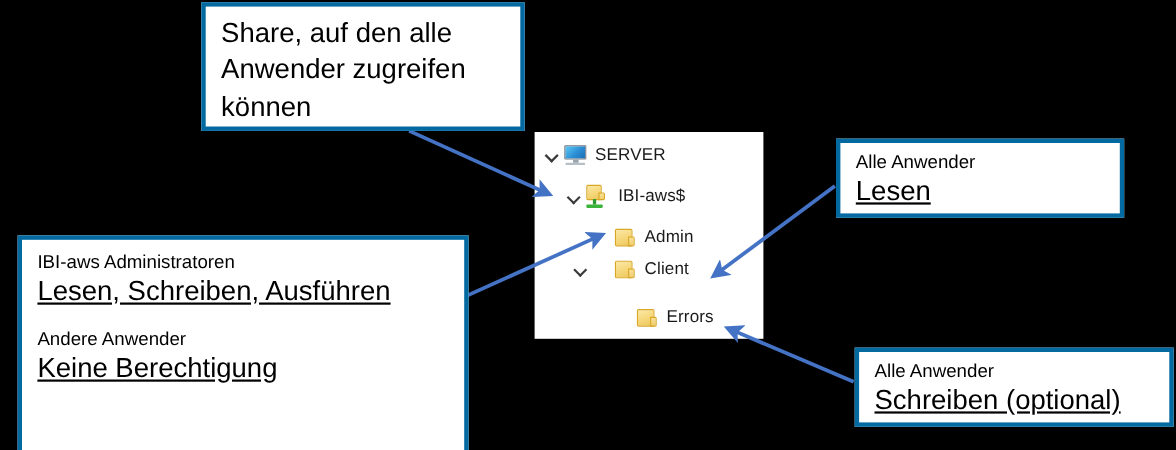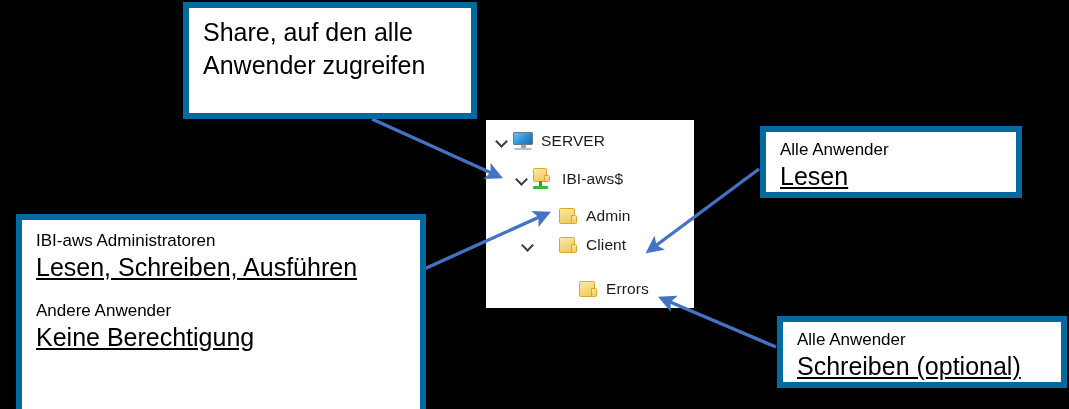--- a/index.html
+++ b/index.html
@@ -11,21 +11,21 @@
     overflow:hidden;
     font-family:"Liberation Sans","DejaVu Sans",sans-serif;
     -webkit-font-smoothing:antialiased;
   }
   .canvas{position:absolute;left:0;top:0;width:1069px;height:409px;}
 
   
   .callout{
     position:absolute;
     background:#FFFFFF;
-    border:6px solid #0369a1;
+    border:4px solid #0369a1;
     box-sizing:border-box;
     color:#000000;
     display:flex;
     flex-direction:column;
     justify-content:flex-start;
   }
   .callout .pad{padding:6px 12px 6px 12px;}
   .small-line{font-size:17px;line-height:1.30;white-space:nowrap;}
   .big-line{font-size:25px;line-height:1.26;white-space:nowrap;text-decoration:underline;}
   .spacer{height:16px;}
@@ -196,20 +196,21 @@
     <line x1="372" y1="119" x2="498" y2="176" stroke="#4472C4" stroke-width="3.4" marker-end="url(#ah)"></line>
     <line x1="413" y1="274" x2="546" y2="214" stroke="#4472C4" stroke-width="3.4" marker-end="url(#ah)"></line>
     <line x1="759" y1="169" x2="650" y2="250" stroke="#4472C4" stroke-width="3.4" marker-end="url(#ah)"></line>
     <line x1="776" y1="347" x2="663" y2="299" stroke="#4472C4" stroke-width="3.4" marker-end="url(#ah)"></line>
   </svg>
 
   <div class="callout" id="box-top">
     <div class="pad">
       <div class="tline">Share, auf den alle</div>
       <div class="tline">Anwender zugreifen</div>
+      <div class="tline">können</div>
     </div>
   </div>
 
   <div class="callout" id="box-left">
     <div class="pad">
       <div class="small-line">IBI-aws Administratoren</div>
       <div class="big-line">Lesen, Schreiben, Ausführen</div>
       <div class="spacer"></div>
       <div class="small-line">Andere Anwender</div>
       <div class="big-line">Keine Berechtigung</div>

